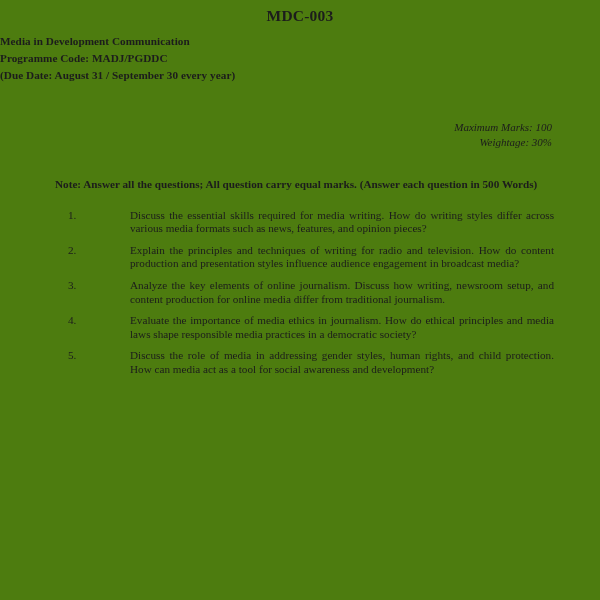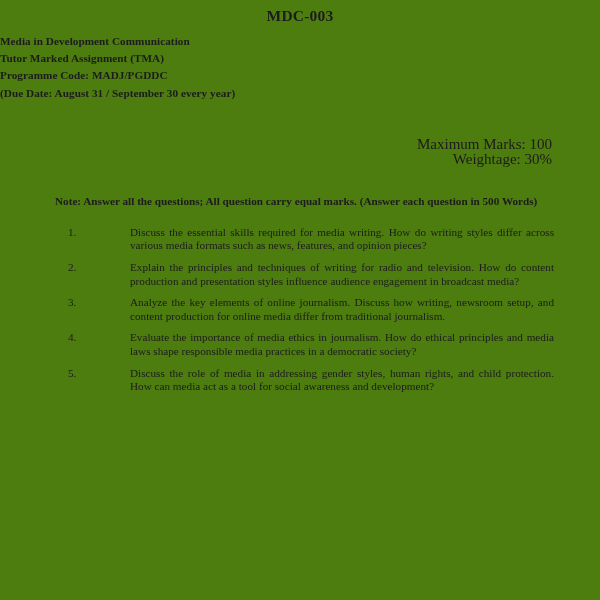--- a/index.html
+++ b/index.html
@@ -38,23 +38,24 @@
     letter-spacing: 0.05px;
   }
 
   
   .marks-block {
     margin-top: 35px;
     padding-right: 48px;
     text-align: right;
   }
   .marks-line {
-    font-size: 15px;
+    font-size: 11px;
     line-height: 15px;
     font-weight: normal;
+    font-style: italic;
   }
 
   
   .note-block {
     margin-top: 27px;
     padding-left: 55px;
     padding-right: 20px;
   }
   .note-text {
     font-size: 11.2px;
@@ -98,21 +99,20 @@
 </style>
 </head>
 <body>
 
 <div class="page">
 
   <h1 class="doc-title">MDC-003</h1>
 
   <div class="header-lines">
     <div class="header-line">Media in Development Communication</div>
-    <div class="header-line">Tutor Marked Assignment (TMA)</div>
     <div class="header-line">Programme Code: MADJ/PGDDC</div>
     <div class="header-line">(Due Date: August 31 / September 30 every year)</div>
   </div>
 
   <div class="marks-block">
     <div class="marks-line">Maximum Marks: 100</div>
     <div class="marks-line">Weightage: 30%</div>
   </div>
 
   <div class="note-block">

